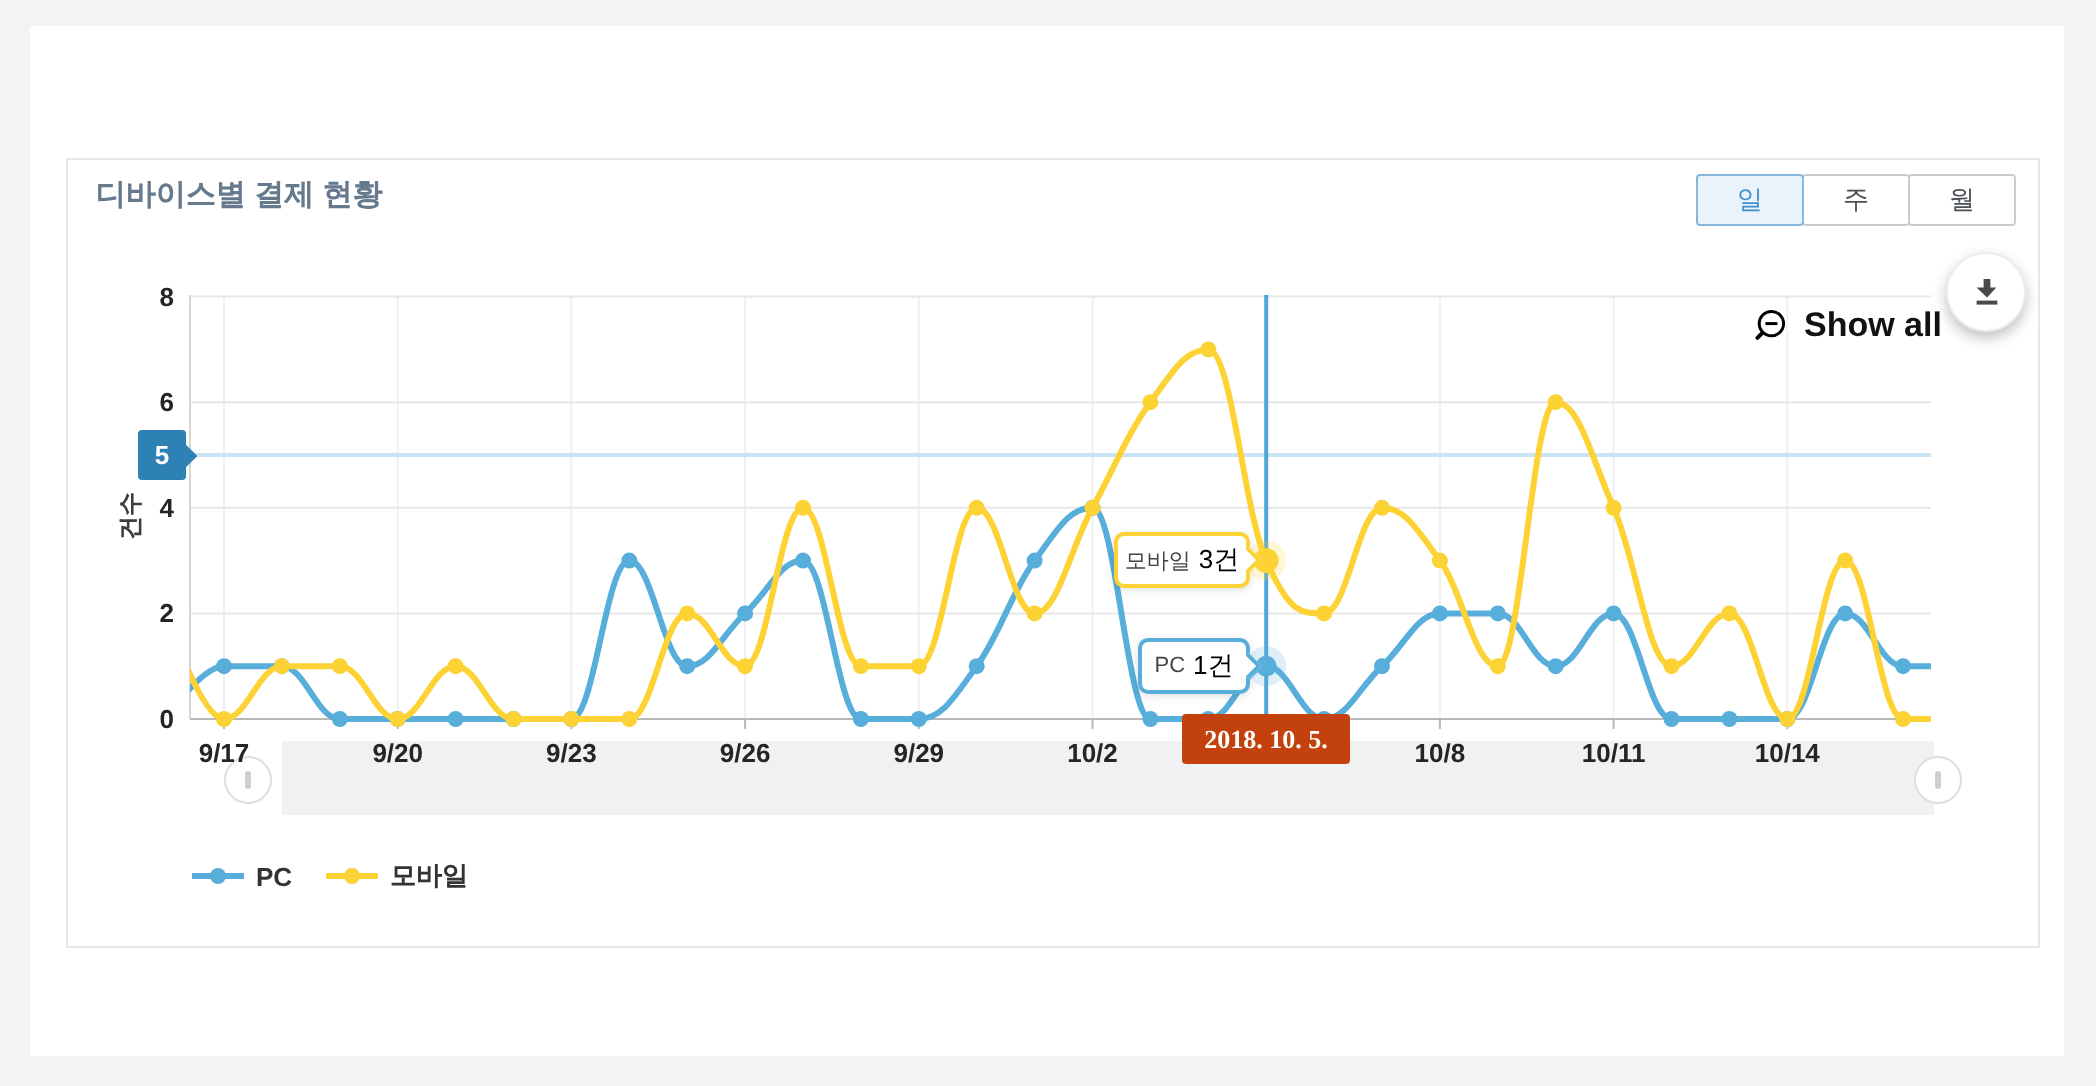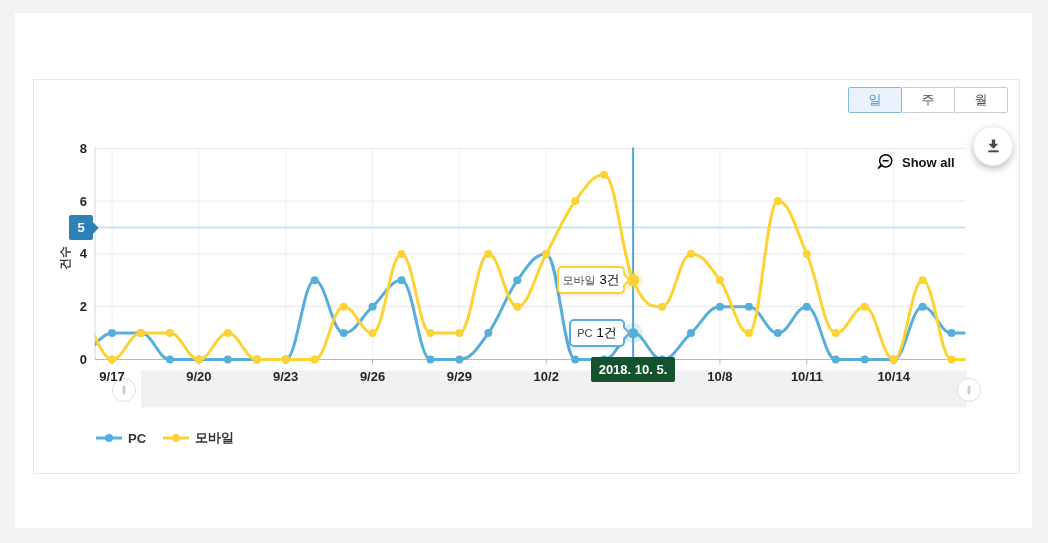--- a/index.html
+++ b/index.html
@@ -9,21 +9,21 @@
   .panel { position:absolute; left:15px; top:13px; width:1017px; height:515px; background:#ffffff; }
   .card { position:absolute; left:33px; top:79px; width:987px; height:395px; background:#ffffff; border:1px solid #e4e9ef; }
   .card-title { position:absolute; left:48px; top:88px; font-size:15px; font-weight:bold; color:#66798d; z-index:3; }
   .range-group { position:absolute; left:848px; top:87px; display:flex; z-index:4; }
   .range-btn { width:54px; height:26px; border:1px solid #c9cdd3; background:#fff; color:#4a4f55;
                font-size:13px; font-family:inherit; cursor:pointer; border-radius:2px; }
   .range-btn + .range-btn { margin-left:-1px; }
   .range-btn.selected { background:#eaf3fc; border-color:#86b8de; color:#4090c8; position:relative; z-index:1; }
   #chart-svg { position:absolute; left:0; top:0; z-index:2; pointer-events:none; }
   .overlay { position:absolute; z-index:5; }
-  .show-all { left:877px; top:153px; display:flex; align-items:center; gap:6px; font-size:13px;
+  .show-all { left:877px; top:153px; display:flex; align-items:center; gap:6px; font-size:17px;
               font-weight:600; color:#121212; cursor:pointer; }
   .dl-btn { left:973px; top:126px; width:40px; height:40px; border-radius:50%; background:#fff;
             border:1px solid #ededed; box-shadow:0 3px 7px rgba(0,0,0,.25); display:flex;
             align-items:center; justify-content:center; cursor:pointer; }
   .tooltip { height:28px; background:#fff; border:2px solid #999; border-radius:5px; display:flex;
              align-items:center; justify-content:center; gap:4px; box-shadow:0 1px 4px rgba(0,0,0,.13); }
   .tooltip-mobile { left:557px; top:266px; width:68px; }
   .tooltip-pc { left:569px; top:319px; width:56px; }
   .tt-name { font-size:11px; color:#444; }
   .tt-val { font-size:13px; font-weight:normal; color:#000; }
@@ -39,20 +39,21 @@
   .legend-item { display:flex; align-items:center; gap:6px; height:18px; cursor:pointer; }
   .legend-label { font-size:13px; font-weight:bold; color:#333; }
 </style>
 </head>
 <body>
 
 <div class="page">
   <div class="panel"></div>
   <div class="card"></div>
 
+  <div class="card-title">디바이스별 결제 현황</div>
 
   <div class="range-group">
     <button class="range-btn selected">일</button>
     <button class="range-btn">주</button>
     <button class="range-btn">월</button>
   </div>
 
   <svg id="chart-svg" width="1048" height="543" viewBox="0 0 1048 543">
       <defs>
         <clipPath id="plotclip">
@@ -203,21 +204,21 @@
     <span class="tt-val">3건</span>
     <span class="tt-tip" style="border-color: rgb(253, 210, 52);"></span>
   </div>
 
   <div class="overlay tooltip tooltip-pc" style="border-color: rgb(88, 174, 219);">
     <span class="tt-name">PC</span>
     <span class="tt-val">1건</span>
     <span class="tt-tip" style="border-color: rgb(88, 174, 219);"></span>
   </div>
 
-  <div class="overlay date-badge" style="background: #14532d;">2018. 10. 5.</div>
+  <div class="overlay date-badge" style="background: #c2410c; font-family: Liberation Serif, serif;">2018. 10. 5.</div>
 
   <div class="overlay legend">
     <div class="legend-item">
       <svg width="26" height="12" viewBox="0 0 26 12" class="sw">
         <line x1="0" y1="6" x2="26" y2="6" stroke-width="3" stroke="#58AEDB"></line>
           <circle cx="13" cy="6" r="4" fill="#58AEDB"></circle>
       </svg>
       <span class="legend-label">PC</span>
     </div>
     <div class="legend-item">

